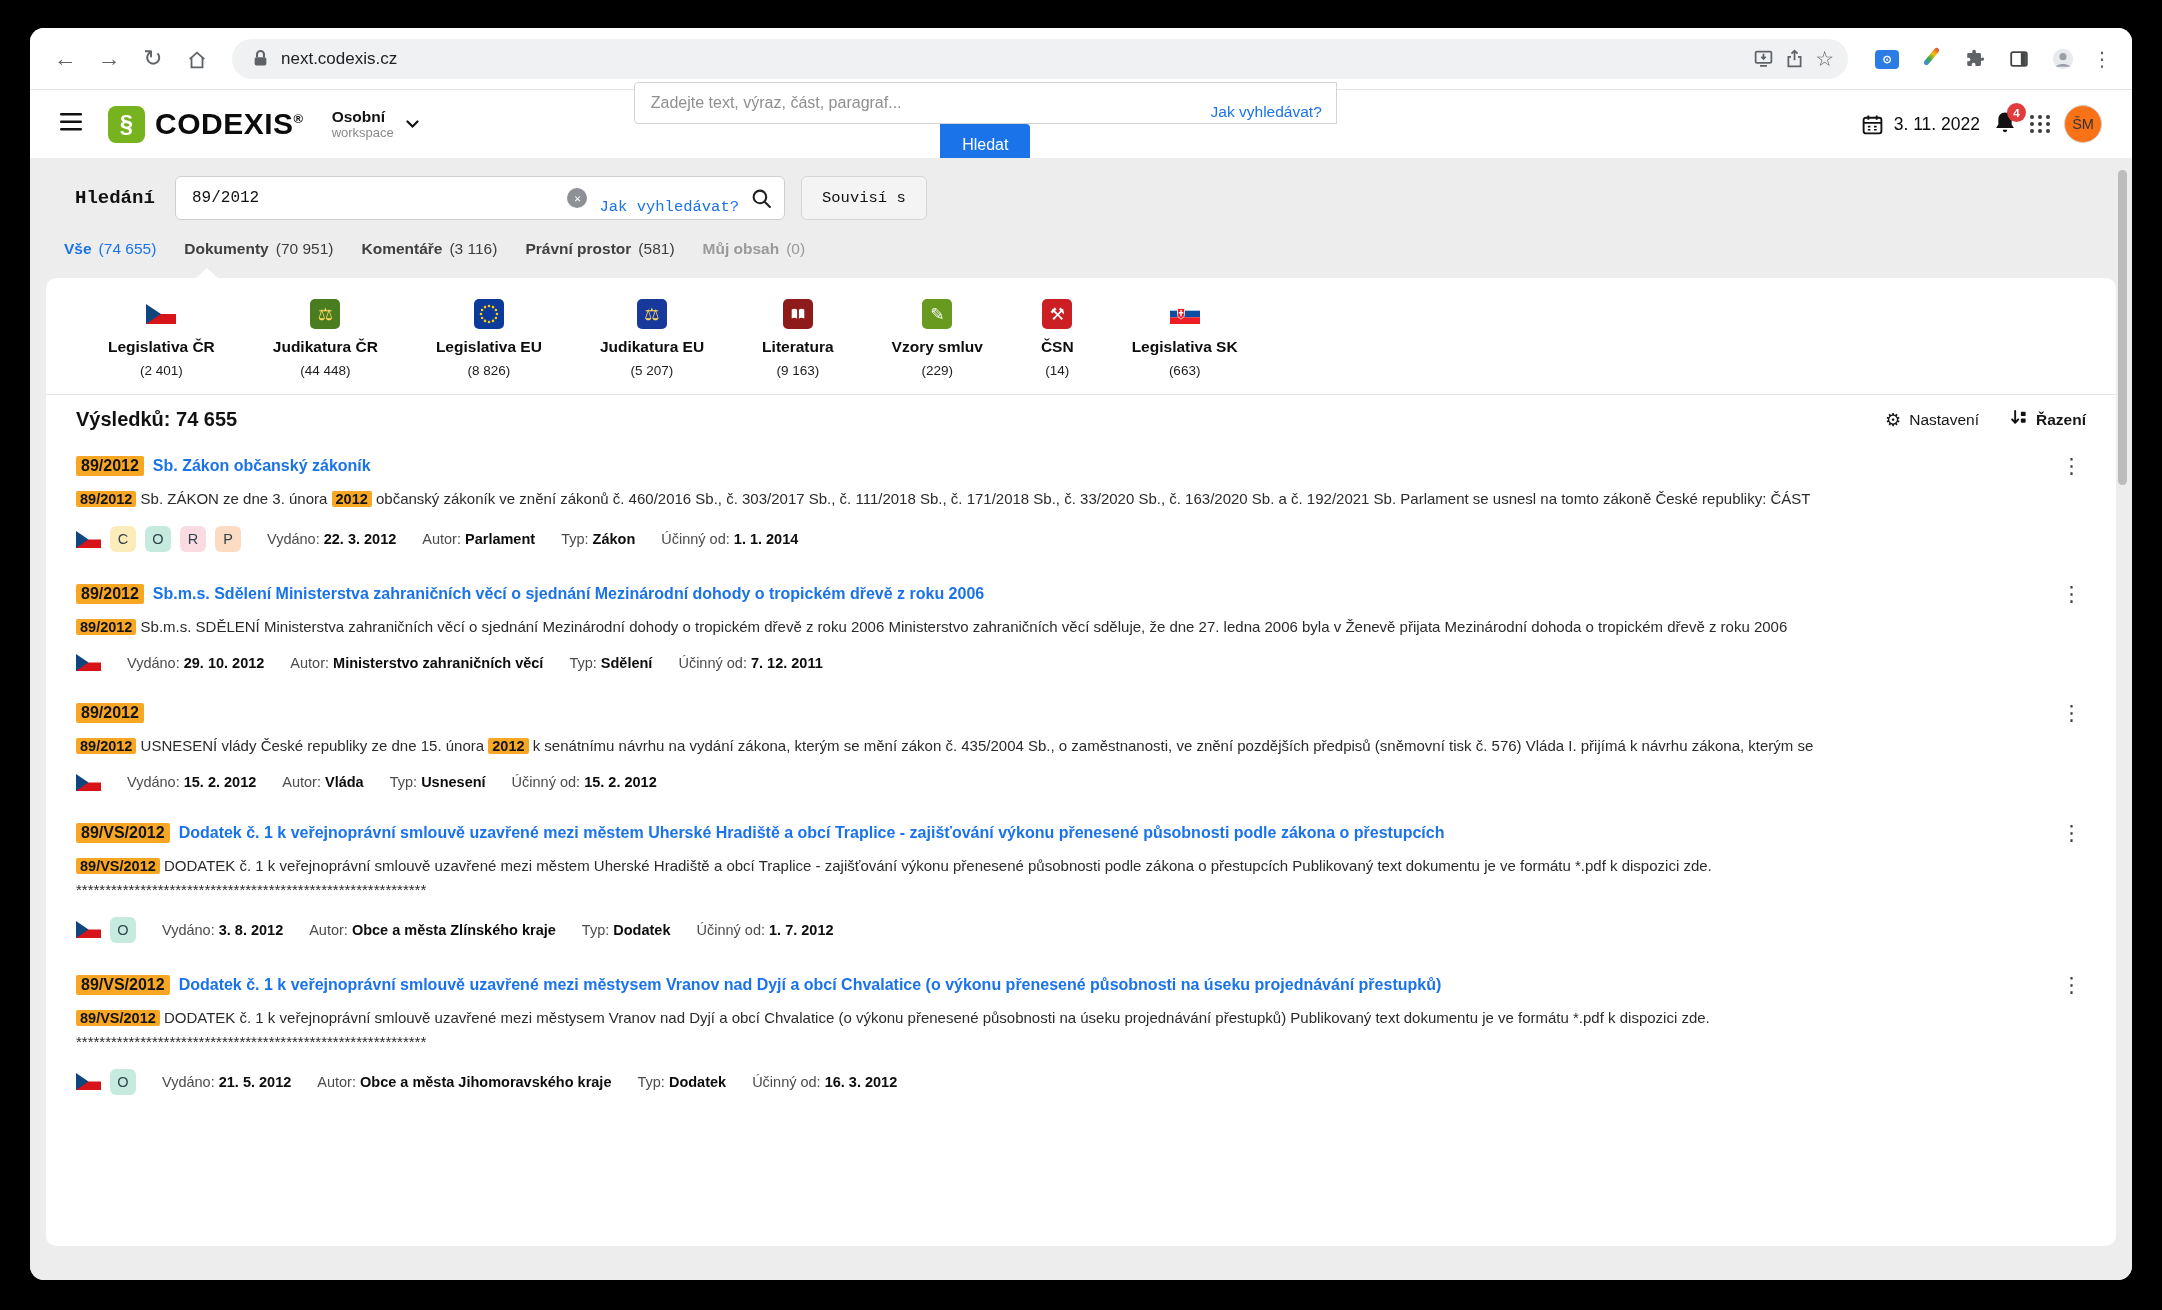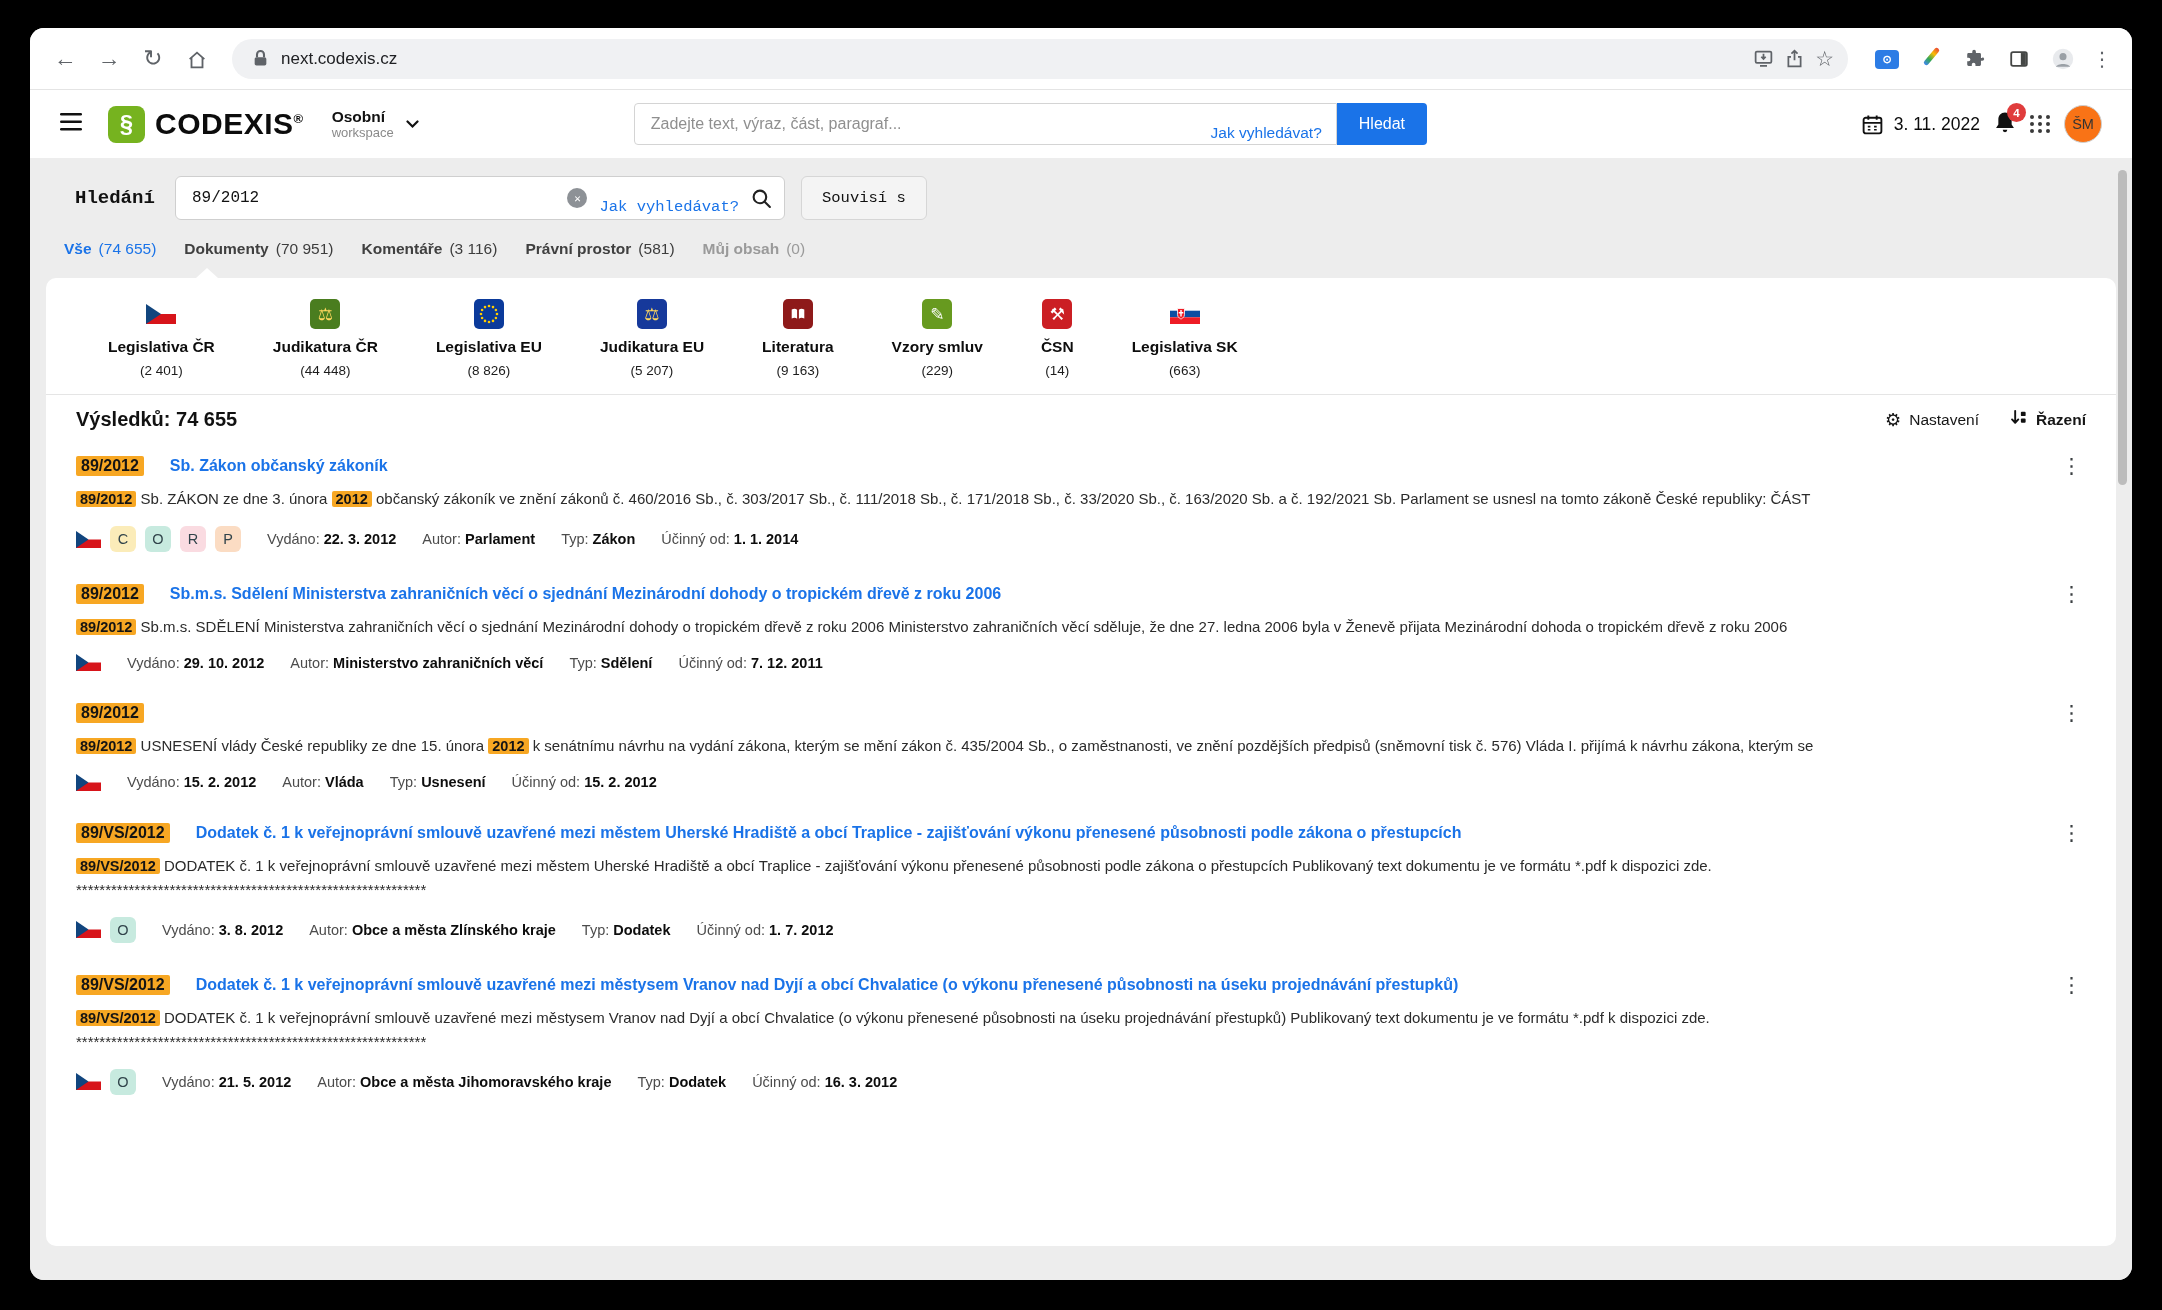--- a/index.html
+++ b/index.html
@@ -30,21 +30,21 @@
   .app-header { height:68px; background:#fff; display:flex; align-items:center; padding:0 30px; }
   .burger svg { width:22px; height:18px; }
   .logo { display:flex; align-items:center; gap:10px; margin-left:26px; cursor:pointer; }
   .logo-mark { width:37px; height:37px; background:#76b31f; border-radius:8px; color:#fff;
                font-size:24px; font-weight:bold; display:flex; align-items:center; justify-content:center; }
   .logo-text { font-size:30px; font-weight:bold; color:#0c0c0c; letter-spacing:.5px; }
   .logo-reg { font-size:13px; vertical-align:super; font-weight:bold; }
   .workspace { margin-left:28px; display:flex; align-items:center; gap:12px; cursor:pointer; }
   .ws-title { font-size:15.5px; font-weight:bold; color:#111; line-height:1.15; }
   .ws-sub { font-size:13px; color:#8a8a8a; font-weight:normal; }
-  .hdr-search { display:flex; align-items:center; margin-left:215px; }
+  .hdr-search { display:flex; align-items:center; margin-left:215px;flex-direction:column; }
   .hdr-input { width:703px; height:42px; border:1px solid #d4d4d4; border-radius:4px 0 0 4px;
                background:#fff; display:flex; align-items:center; padding:0 14px 0 16px; gap:12px; }
   .hdr-input input { border:none; outline:none; flex:1; font-size:16px; font-family:inherit; color:#111; }
   .hdr-input input::placeholder { color:#8f8f8f; }
   .blue-link { color:#1a73e8; font-size:15.5px; white-space:nowrap; text-decoration:none; cursor:pointer;margin-top:18px; }
   .hledat-btn { height:42px; padding:0 22px; background:#1a73e8; border:none; border-radius:0 4px 4px 0;
                 color:#fff; font-size:16px; font-family:inherit; cursor:pointer; }
   .hdr-right { margin-left:auto; display:flex; align-items:center; gap:13px; }
   .date-wrap { display:flex; align-items:center; gap:10px; font-size:17.5px; color:#0c0c0c; }
   .date-wrap svg { width:23px; height:23px; }
@@ -96,21 +96,21 @@
   .head-actions { margin-left:auto; display:flex; align-items:center; gap:30px; }
   .head-act { display:flex; align-items:center; gap:8px; font-size:15.5px; color:#161616; cursor:pointer; }
   .gear-g { font-size:18px; }
   .sort-ic svg { width:19px; height:19px; }
   .bold { font-weight:bold; }
 
   .result { padding:12px 30px 18px 30px; }
   .r-title { display:flex; align-items:center; font-size:16px; }
   .hl { background:#f7a723; color:#141414; font-weight:bold; padding:1px 5px; border-radius:2px; white-space:nowrap; }
   .hl:empty { display:none; }
-  .r-link { color:#1a73e8; font-weight:bold; margin-left:26px; text-decoration:none; cursor:pointer;
+  .r-link { color:#1a73e8; font-weight:bold; margin-left:9px; text-decoration:none; cursor:pointer;
             white-space:nowrap; overflow:hidden; text-overflow:ellipsis; max-width:1860px; }
   .kebab { margin-left:auto; color:#3c4043; font-size:21px; cursor:pointer; padding:0 4px; }
   .r-snippet { margin-top:9px; font-size:15px; color:#2b2b2b; line-height:1.6; padding-right:110px;
                word-break:break-word; }
   .r-snippet .hl { font-size:14.5px; padding:0 4px; }
   .r-meta { display:flex; align-items:center; margin-top:15px; font-size:14.5px; color:#4c4c4c; }
   .r-meta b { color:#0d0d0d; }
   .badge { width:26px; height:26px; border-radius:6px; margin-left:9px; color:#30434a; font-size:14.5px;
            display:flex; align-items:center; justify-content:center; }
   .badge:empty { display:none; }

